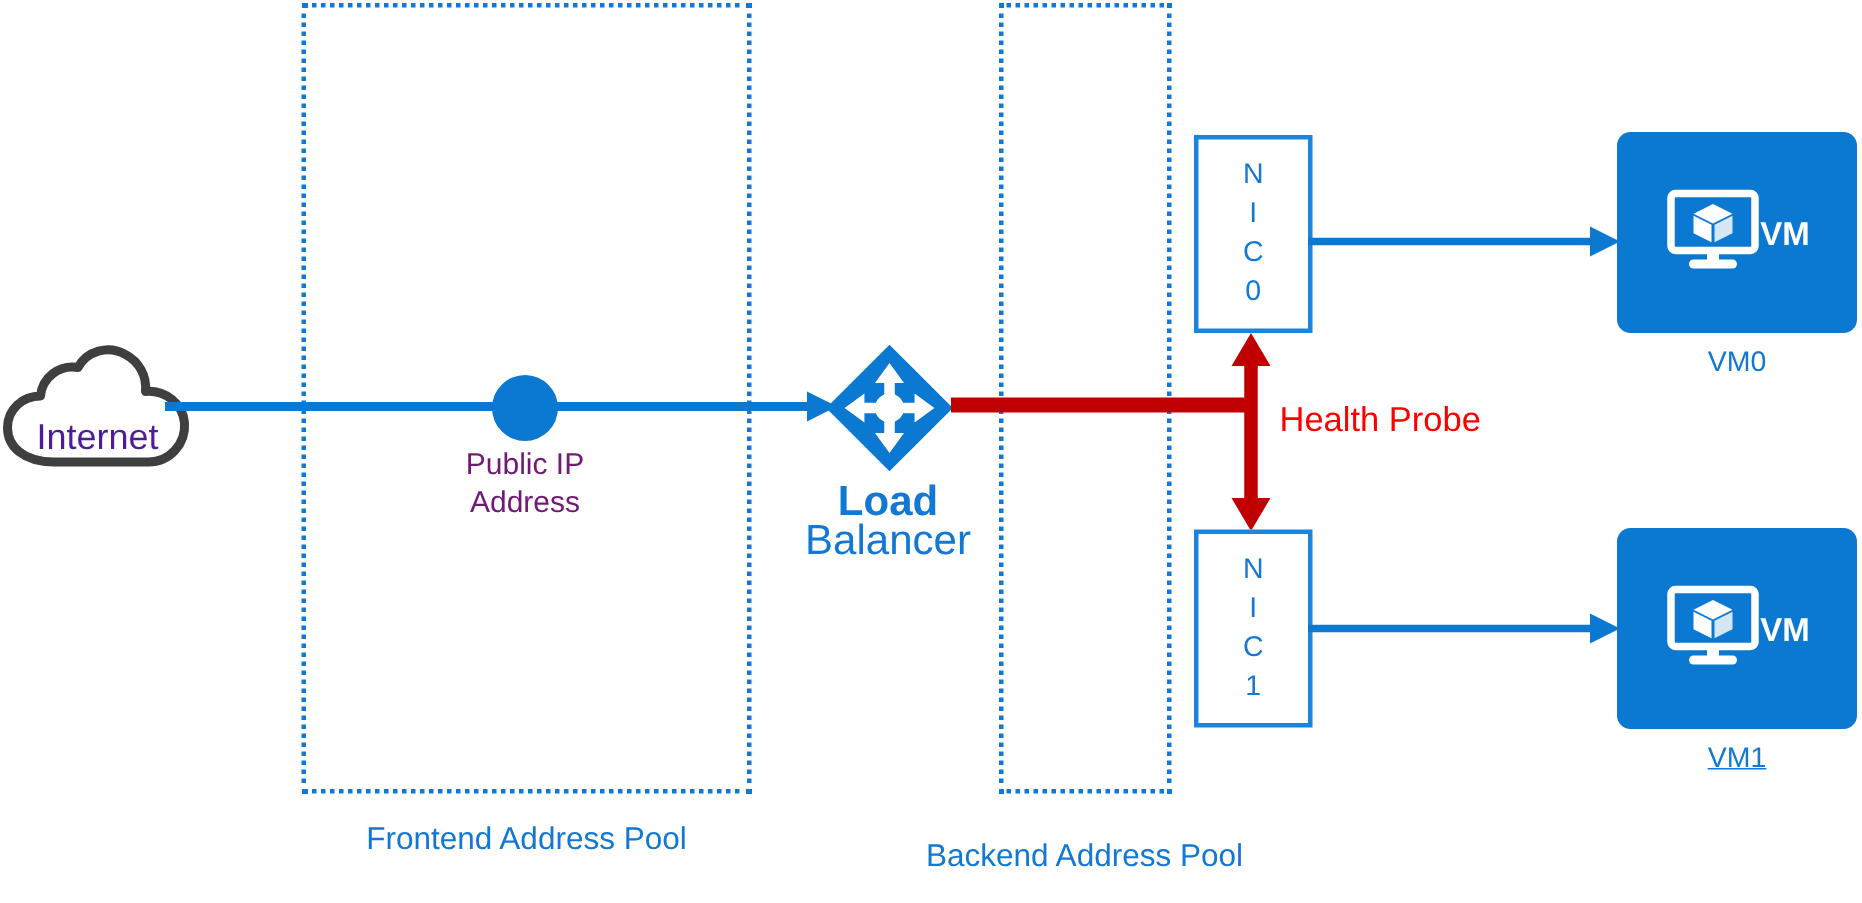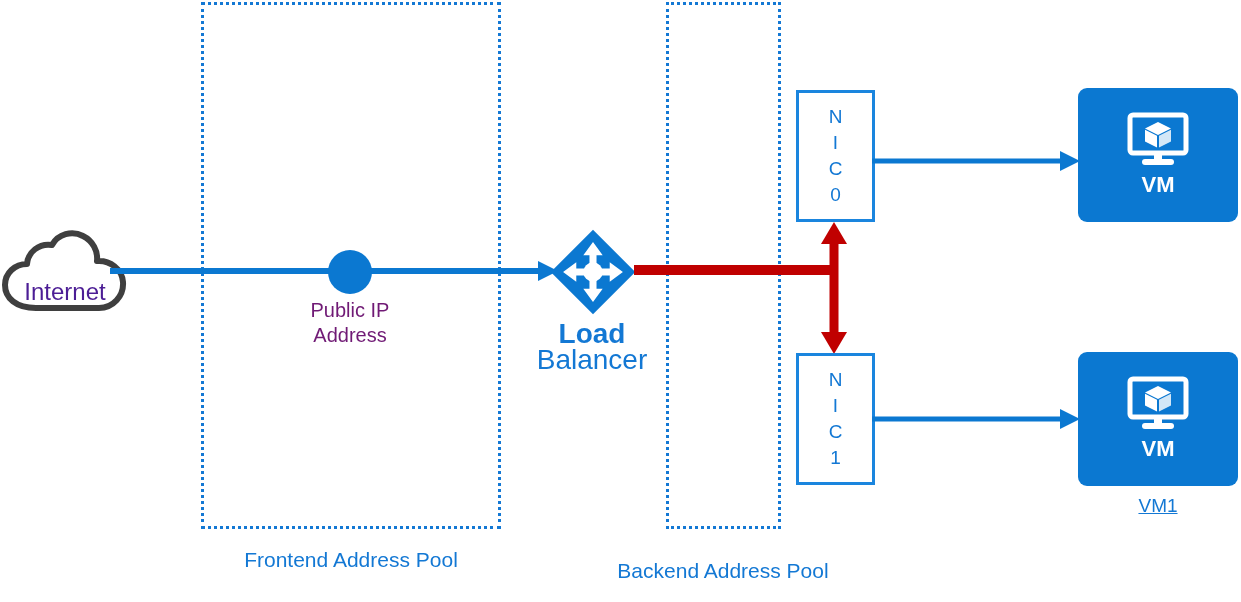--- a/index.html
+++ b/index.html
@@ -74,21 +74,21 @@
     text-align: center;
     letter-spacing: 0;
   }
 
   
   .vm-tile {
     background: #0B78D1;
     border-radius: 9px;
     box-sizing: border-box;
     display: flex;
-    flex-direction: column;
+    flex-direction: row;
     align-items: center;
     justify-content: center;
   }
   .vm-tile-text {
     color: #ffffff;
     font-size: 22px;
     font-weight: bold;
     margin-top: 2px;
   }
   .vm-caption {
@@ -170,20 +170,21 @@
   <div class="abs" style="left:634px; top:265px; width:200px; height:10px; background:#C00000;"></div>
 
   <div class="abs" style="left:818px; top:222px; width:32px; height:132px;">
     <svg width="32" height="132" viewBox="0 0 32 132">
       <line x1="16" y1="16" x2="16" y2="116" stroke="#C00000" stroke-width="9"></line>
       <polygon points="16,0 29,22 3,22" fill="#C00000"></polygon>
       <polygon points="16,132 29,110 3,110" fill="#C00000"></polygon>
     </svg>
   </div>
 
+  <div class="abs probe-text" style="left:853px; top:266px;">Health Probe</div>
 
   <div class="abs nic-box" style="left:796px; top:90px; width:79px; height:132px;">
     <div class="nic-letters">
       <div>N</div>
       <div>I</div>
       <div>C</div>
       <div>0</div>
     </div>
   </div>
 
@@ -216,20 +217,21 @@
       <rect x="28" y="40" width="8" height="8" fill="#ffffff"></rect>
       <rect x="16" y="47" width="32" height="6" rx="3" fill="#ffffff"></rect>
       <g fill="#ffffff">
         <polygon points="32,10 45,16.5 32,23 19,16.5"></polygon>
         <polygon points="19,17.8 31,23.8 31,35.5 19,29.5"></polygon>
         <polygon points="45,17.8 33,23.8 33,35.5 45,29.5" opacity="0.82"></polygon>
       </g>
     </svg>
     <div class="vm-tile-text">VM</div>
   </div>
+  <div class="abs vm-caption" style="left:1078px; top:231px; width:160px;">VM0</div>
 
   <div class="abs vm-tile" style="left:1078px; top:352px; width:160px; height:134px;">
     <svg width="64" height="58" viewBox="0 0 64 58">
       <rect x="4" y="3" width="56" height="38" rx="3" ry="3" fill="none" stroke="#ffffff" stroke-width="5"></rect>
       <rect x="28" y="40" width="8" height="8" fill="#ffffff"></rect>
       <rect x="16" y="47" width="32" height="6" rx="3" fill="#ffffff"></rect>
       <g fill="#ffffff">
         <polygon points="32,10 45,16.5 32,23 19,16.5"></polygon>
         <polygon points="19,17.8 31,23.8 31,35.5 19,29.5"></polygon>
         <polygon points="45,17.8 33,23.8 33,35.5 45,29.5" opacity="0.82"></polygon>

